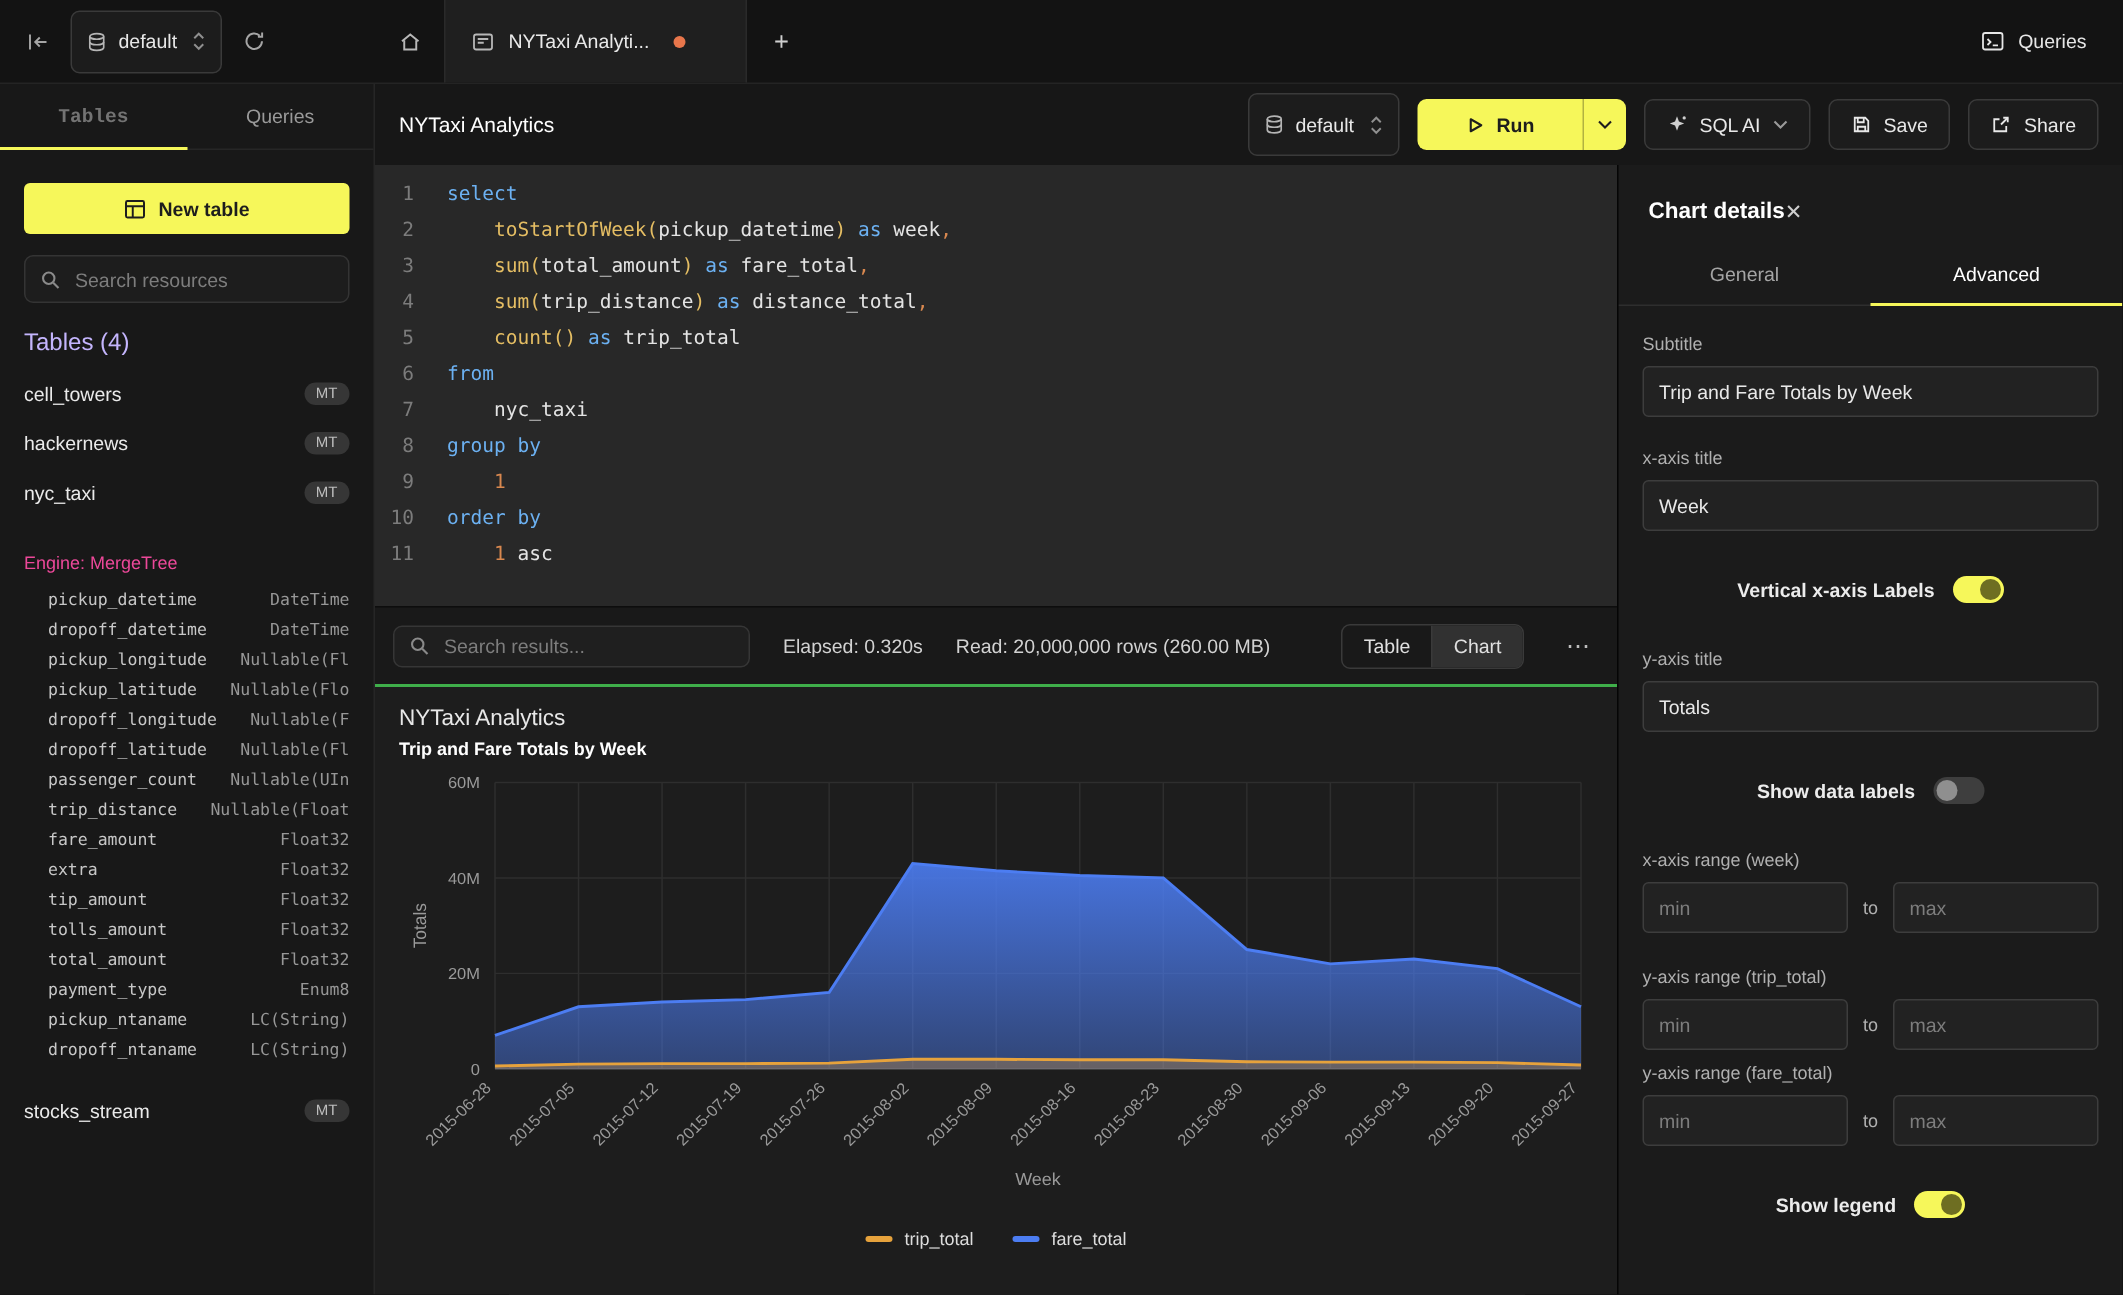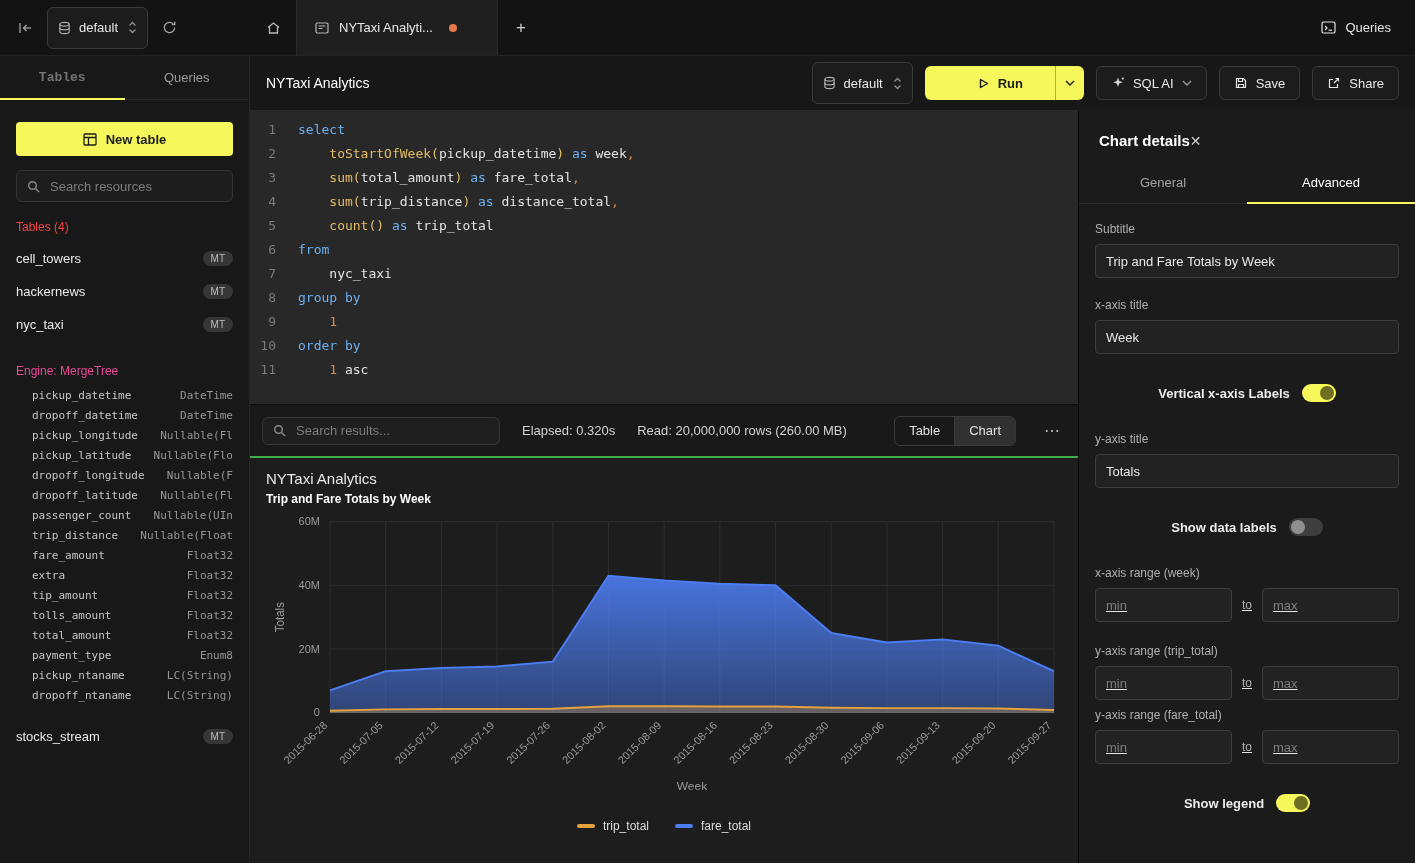--- a/index.html
+++ b/index.html
@@ -31,39 +31,39 @@
   
   .sidebar { width:250px; flex:none; background:#181818; border-right:1px solid #262626; display:flex; flex-direction:column; min-height:0; }
   .side-tabs { height:44px; flex:none; display:flex; border-bottom:1px solid #262626; }
   .side-tab { flex:1; display:flex; align-items:center; justify-content:center; color:#9a9a9a; position:relative; cursor:pointer; }
   .side-tab.active { color:#737373; font-weight:600;font-family:Liberation Mono, monospace; }
   .side-tab.active::after { content:""; position:absolute; left:0; right:0; bottom:-1px; height:2px; background:var(--accent); }
   .new-table-btn { margin:22px 16px 0; height:34px; background:var(--accent); color:var(--accent-text); border:none; border-radius:4px; font-weight:600; font-size:13px; display:flex; align-items:center; justify-content:center; gap:9px; cursor:pointer; font-family:inherit; }
   .side-search { margin:14px 16px 0; height:32px; border:1px solid #343434; border-radius:6px; background:#1d1d1d; display:flex; align-items:center; gap:8px; padding:0 10px; color:#8a8a8a; }
   .side-search input, .results-search input { flex:1; min-width:0; background:transparent; border:none; outline:none; color:#dddddd; font-size:13px; font-family:inherit; }
   input::placeholder { color:#7d7d7d; }
-  .section-label { margin:18px 16px 8px; color:#ef4444; font-size:12px; }
+  .section-label { margin:18px 16px 8px; color:#c4b5fd; font-size:16px; }
   .table-list { flex:1; overflow:hidden; }
   .table-item { height:33px; display:flex; align-items:center; padding:0 16px; cursor:pointer; }
   .table-name { flex:1; color:#eaeaea; }
   .mt-badge { background:#363636; color:#bdbdbd; font-size:10px; padding:2px 8px; border-radius:9px; }
   .engine-row { padding:2px 16px 8px; color:#ec4899; font-size:12px;margin-top:21px; }
   .col-row { display:flex; justify-content:space-between; padding:0 16px 0 32px; height:20px; line-height:20px; font-family:"DejaVu Sans Mono", monospace; font-size:11px; cursor:pointer; }
   .col-name { color:#c7c7c7; }
   .col-type { color:#979797; }
   .stocks { margin-top:14px; }
 
   
   .main { flex:1; display:flex; flex-direction:column; min-width:0; background:#171717; }
   .main-header { height:54px; flex:none; display:flex; align-items:center; padding:0 16px; gap:12px; }
   .main-title { font-size:14px; color:#ffffff; margin-right:auto; }
   .btn { height:34px; display:flex; align-items:center; gap:8px; padding:0 14px; border:1px solid #3a3a3a; border-radius:6px; background:#1c1c1c; color:#e8e8e8; font-size:13px; cursor:pointer; font-family:inherit; }
   .btn .chev { color:#9a9a9a; }
   .run-btn { height:34px; display:flex; align-items:stretch; background:var(--accent); color:var(--accent-text); border-radius:6px; overflow:hidden; font-weight:600; cursor:pointer; }
-  .run-main { display:flex; align-items:center; gap:8px; padding:0 32px;margin-left:20px; }
+  .run-main { display:flex; align-items:center; gap:8px; padding:0 32px; }
   .run-caret { display:flex; align-items:center; padding:0 9px; border-left:1px solid rgba(0,0,0,0.28); }
 
   .content-row { flex:1; display:flex; min-height:0; }
   .left-col { flex:1; display:flex; flex-direction:column; min-width:0; }
 
   
   .editor { height:294px; flex:none; background:#282828; padding-top:8px; font-family:"DejaVu Sans Mono", monospace; font-size:13px; overflow:hidden; cursor:text; }
   .code-line { display:flex; height:24px; line-height:24px; }
   .ln { width:26px; text-align:right; color:#7c7c7c; flex:none; margin-right:22px; }
   .code { white-space:pre; }
@@ -114,21 +114,21 @@
   .field-group { margin-bottom:20px; }
   .toggle-row { display:flex; align-items:center; gap:12px; margin:30px 0; color:#ececec; font-size:13px; font-weight:600;justify-content:center; }
   .toggle { width:34px; height:18px; border-radius:10px; position:relative; cursor:pointer; flex:none; }
   .toggle .knob { position:absolute; top:2px; width:14px; height:14px; border-radius:50%; }
   .toggle.on { background:var(--accent); }
   .toggle.on .knob { right:2px; background:#6e6e22; }
   .toggle.off { background:#3e3e3e; }
   .toggle.off .knob { left:2px; background:#8f8f8f; }
   .range-group { margin-bottom:22px; }
   .range-group.tight { margin-bottom:8px; }
-  .range-row { display:flex; align-items:center; gap:10px;text-decoration:underline; }
+  .range-row { display:flex; align-items:center; gap:10px; }
   .range-row .text-input { flex:1; min-width:0; }
   .range-to { color:#b0b0b0; font-size:12px; flex:none; }
   svg.ic { display:block; }
 </style>
 </head>
 <body>
 
 <div class="app">
 
   <header class="topbar">

